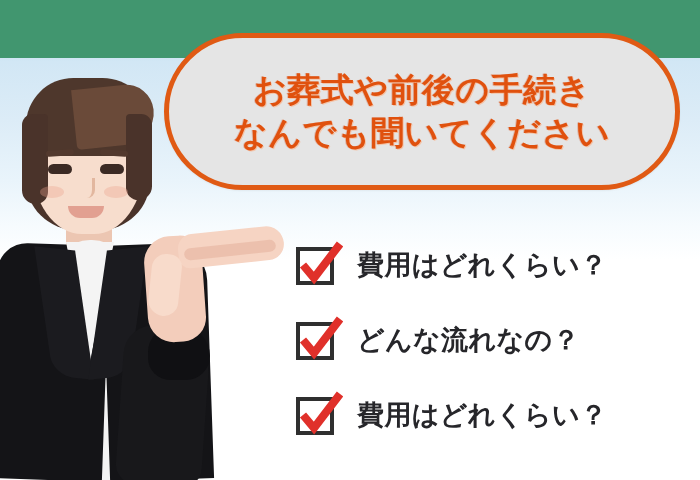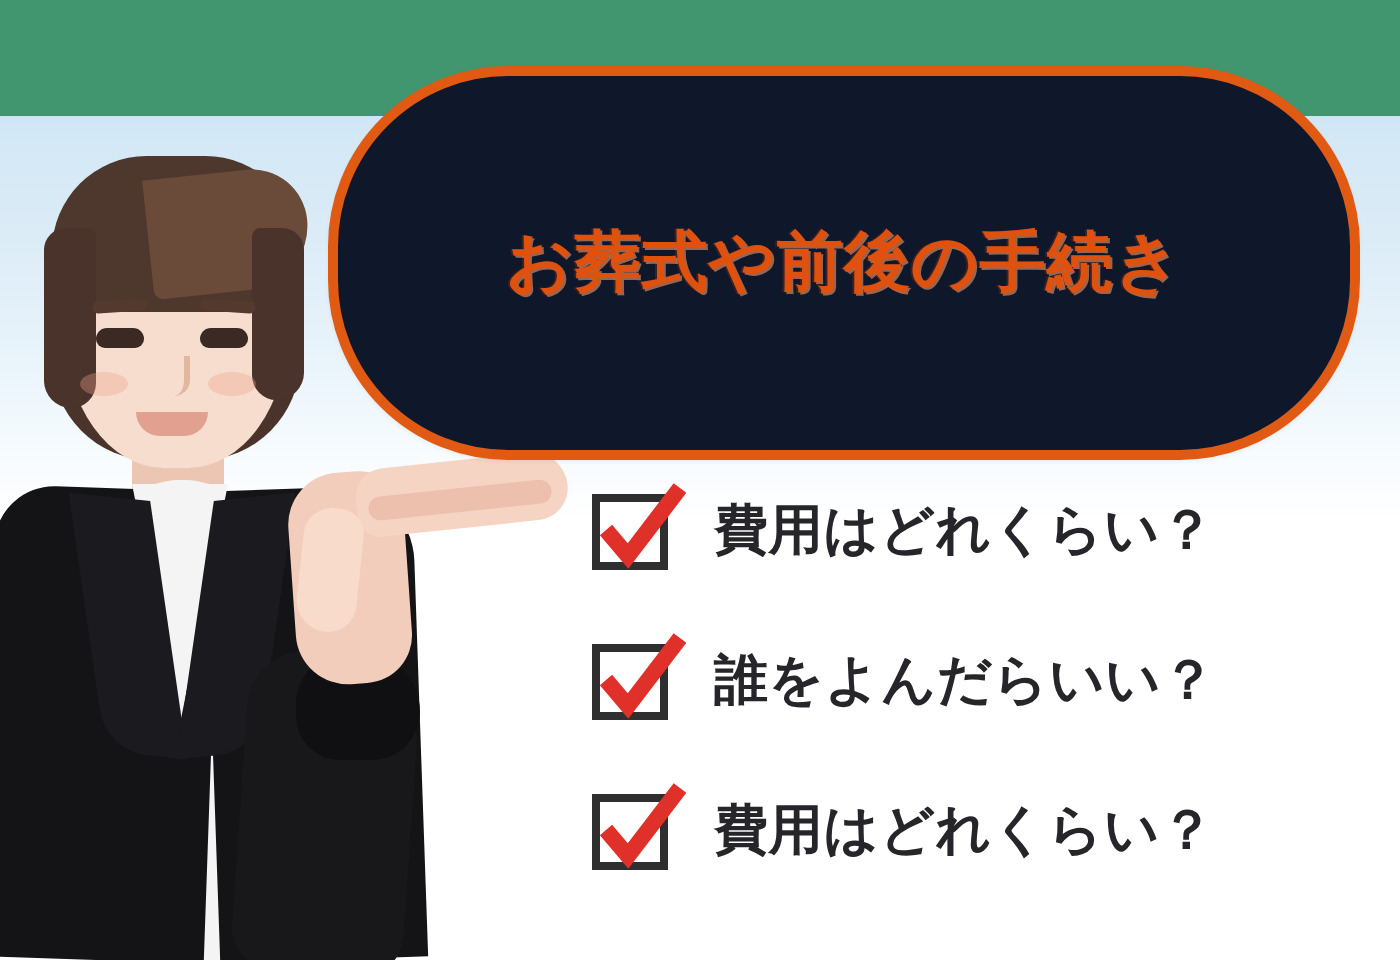--- a/index.html
+++ b/index.html
@@ -43,25 +43,25 @@
     height: 58px;
     background: #41966f;
   }
 
   
   .bubble {
     position: absolute;
     left: 164px;
     top: 33px;
     width: 516px;
-    height: 197px;
+    height: 157px;
     box-sizing: border-box;
     border: 5px solid #e05a14;
     border-radius: 90px;
-    background: #0f172a;
+    background: #e5e5e5;
     box-shadow: 0 1px 2px rgba(0,0,0,0.05);
   }
   .bubble-text {
     position: absolute;
     left: 0; top: 0;
     width: 100%;
     height: 100%;
     display: flex;
     flex-direction: column;
     align-items: center;
@@ -332,20 +332,21 @@
     <div class="p-part p-cuff"></div>
     <div class="p-part p-hand"></div>
     <div class="p-part p-fingers"></div>
     <div class="p-part p-finger-shade"></div>
     <div class="p-part p-thumb"></div>
   </div>
 
   <div class="bubble">
     <div class="bubble-text">
       <div class="bubble-line">お葬式や前後の手続き</div>
+      <div class="bubble-line">なんでも聞いてください</div>
     </div>
   </div>
 
   <div class="checklist">
 
     <div class="check-row">
       <div class="checkbox">
         <div class="checkbox-box"></div>
         <svg class="checkbox-tick" viewBox="0 0 48 48">
           <path d="M8 24 L19 37 L45 3" fill="none" stroke="#e0302a" stroke-width="8" stroke-linecap="butt" stroke-linejoin="miter"></path>
@@ -354,21 +355,21 @@
       <div class="check-label">費用はどれくらい？</div>
     </div>
 
     <div class="check-row">
       <div class="checkbox">
         <div class="checkbox-box"></div>
         <svg class="checkbox-tick" viewBox="0 0 48 48">
           <path d="M8 24 L19 37 L45 3" fill="none" stroke="#e0302a" stroke-width="8" stroke-linecap="butt" stroke-linejoin="miter"></path>
         </svg>
       </div>
-      <div class="check-label">誰をよんだらいい？</div>
+      <div class="check-label">どんな流れなの？</div>
     </div>
 
     <div class="check-row">
       <div class="checkbox">
         <div class="checkbox-box"></div>
         <svg class="checkbox-tick" viewBox="0 0 48 48">
           <path d="M8 24 L19 37 L45 3" fill="none" stroke="#e0302a" stroke-width="8" stroke-linecap="butt" stroke-linejoin="miter"></path>
         </svg>
       </div>
       <div class="check-label">費用はどれくらい？</div>

